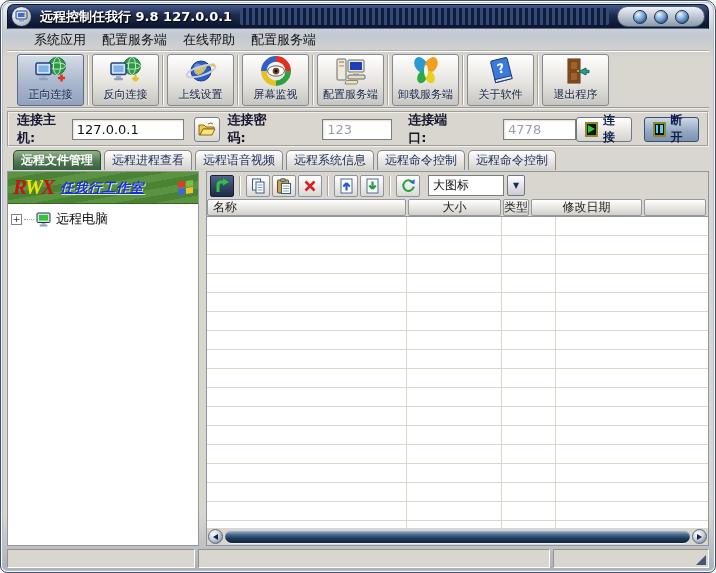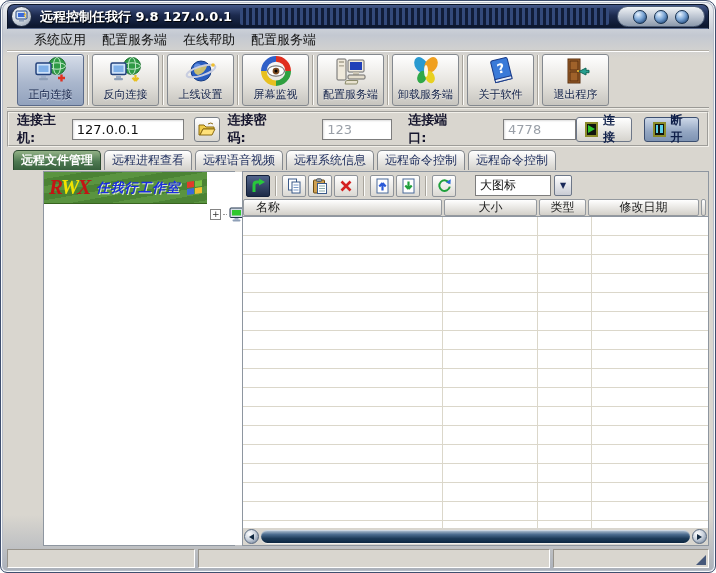--- a/index.html
+++ b/index.html
@@ -134,34 +134,34 @@
   }
   .tab.active {
     background: linear-gradient(180deg,#93b287,#4e7a52 55%,#37603d);
     color: #ffffff; font-weight: bold; border-color: #2c4a30;
   }
 
   
   .main { flex: 1 1 auto; display: flex; min-height: 0; margin-top: 1px; }
 
   .sidebar {
-    width: 192px; flex: 0 0 192px; display: flex; flex-direction: row;
-    border: 1px solid #8e96a0; background: #ffffff; margin-left: 36px;
+    width: 192px; flex: 0 0 192px; display: flex; flex-direction: column;
+    border: 1px solid #8e96a0; background: #ffffff;
   }
   .banner {
     height: 32px; flex: 0 0 32px;
     background: repeating-linear-gradient(170deg,#5a9440 0 7px,#4b8334 7px 14px);
     border-bottom: 1px solid #38641f;
     display: flex; align-items: center; padding: 0 5px; gap: 7px;
   }
   .rwx { font-family: "Liberation Serif","DejaVu Serif",serif; font-style: italic; font-weight: bold; font-size: 21px; line-height: 1; letter-spacing: -2px; }
   .rwx .r1 { color: #c41414; } .rwx .r2 { color: #f2e400; } .rwx .r3 { color: #c41414; }
   .studio {
     color: #1b2ce0; font-weight: bold; font-style: italic; font-size: 13px;
-    letter-spacing: 1px; text-shadow: 1px 1px 0 #d8ecc4; white-space: nowrap;
+    letter-spacing: 1px; text-shadow: 1px 1px 0 #d8ecc4; white-space: nowrap; text-decoration: underline;
   }
   .winflag { width: 15px; height: 13px; display: grid; grid-template: 1fr 1fr / 1fr 1fr; gap: 1px; transform: skewY(-8deg); margin-left:auto; }
   .winflag i:nth-child(1){background:#e23a2a;} .winflag i:nth-child(2){background:#7ac043;}
   .winflag i:nth-child(3){background:#3a6ad8;} .winflag i:nth-child(4){background:#f0c030;}
 
   .tree { flex: 1; background: #fff; padding: 6px 3px; font-size: 13px; color:#111; }
   .tree-item { display: flex; align-items: center; cursor: pointer; }
   .expander {
     width: 11px; height: 11px; border: 1px solid #848484; background: #fff;
     font-size: 9px; line-height: 9px; text-align: center; color:#333; flex: 0 0 11px;
@@ -178,39 +178,39 @@
   .file-toolbar { height: 27px; flex: 0 0 27px; display: flex; align-items: center; padding: 0 3px; gap: 2px; }
   .sbtn {
     width: 24px; height: 22px; border: 1px solid #8f949a; border-radius: 2px;
     background: linear-gradient(180deg,#ffffff,#dbd9d3);
     display:flex; align-items:center; justify-content:center; cursor:pointer;
   }
   .sbtn.dark { background: linear-gradient(180deg,#51648a,#1d2b47); border-color:#13203a; }
   .fsep { width:0; height:20px; border-left:1px solid #a8a49c; border-right:1px solid #fcfcfa; margin:0 3px; }
   .viewbox {
     width: 76px; height: 21px; background: #fff; border: 1px solid #7d7d7d;
-    font-size: 12px; line-height: 19px; padding: 0 4px; color:#111; margin-left: 17px;
+    font-size: 12px; line-height: 19px; padding: 0 4px; color:#111; margin-left: 6px;
   }
   .droparrow {
     width: 18px; height: 21px; margin-left: 1px;
     border: 1px solid #6d7788; border-radius: 2px;
     background: linear-gradient(180deg,#ffffff,#c9ccd4);
     font-size: 8px; color: #1a2a5a; display:flex; align-items:center; justify-content:center; cursor:pointer;
   }
 
   .file-header { height: 17px; flex: 0 0 17px; display: flex; padding: 0 2px 0 0; }
   .hcell {
     background: linear-gradient(180deg,#ffffff,#d3d0c9);
     border: 1px solid #94999f; border-radius: 2px;
     font-size: 12px; color: #1c1c1c; line-height: 14px; margin-right: 2px;
     text-align: center; overflow: hidden; white-space: nowrap; cursor: pointer;
   }
-  .hc-name { width: 199px; text-align: left; padding-left: 12px; }
+  .hc-name { width: 199px; text-align: left; padding-left: 5px; }
   .hc-size { width: 93px; }
-  .hc-type { width: 47px; }
+  .hc-type { width: 26px; }
   .hc-date { width: 111px; }
   .hc-fill { flex: 1; margin-right: 0; cursor: default; }
 
   .file-grid {
     flex: 1 1 auto; position: relative; min-height: 0;
     background: repeating-linear-gradient(180deg,#ffffff 0 18px,#dbd7ca 18px 19px);
     border-top: 1px solid #8e96a0;
   }
   .vline { position: absolute; top: 0; bottom: 0; width: 1px; background: #dbd7ca; }
   .vl1 { left: 199px; } .vl2 { left: 294px; } .vl3 { left: 348px; }

